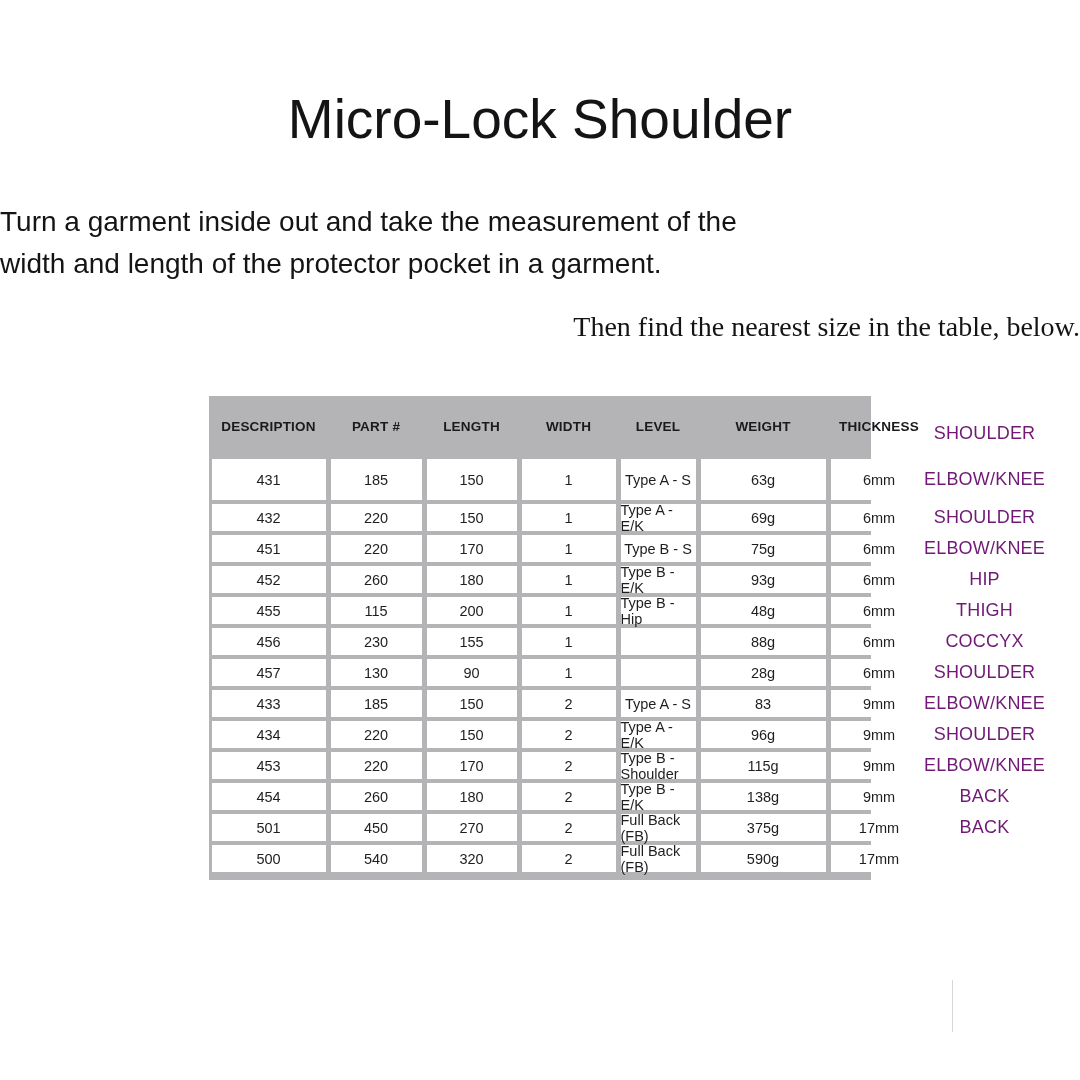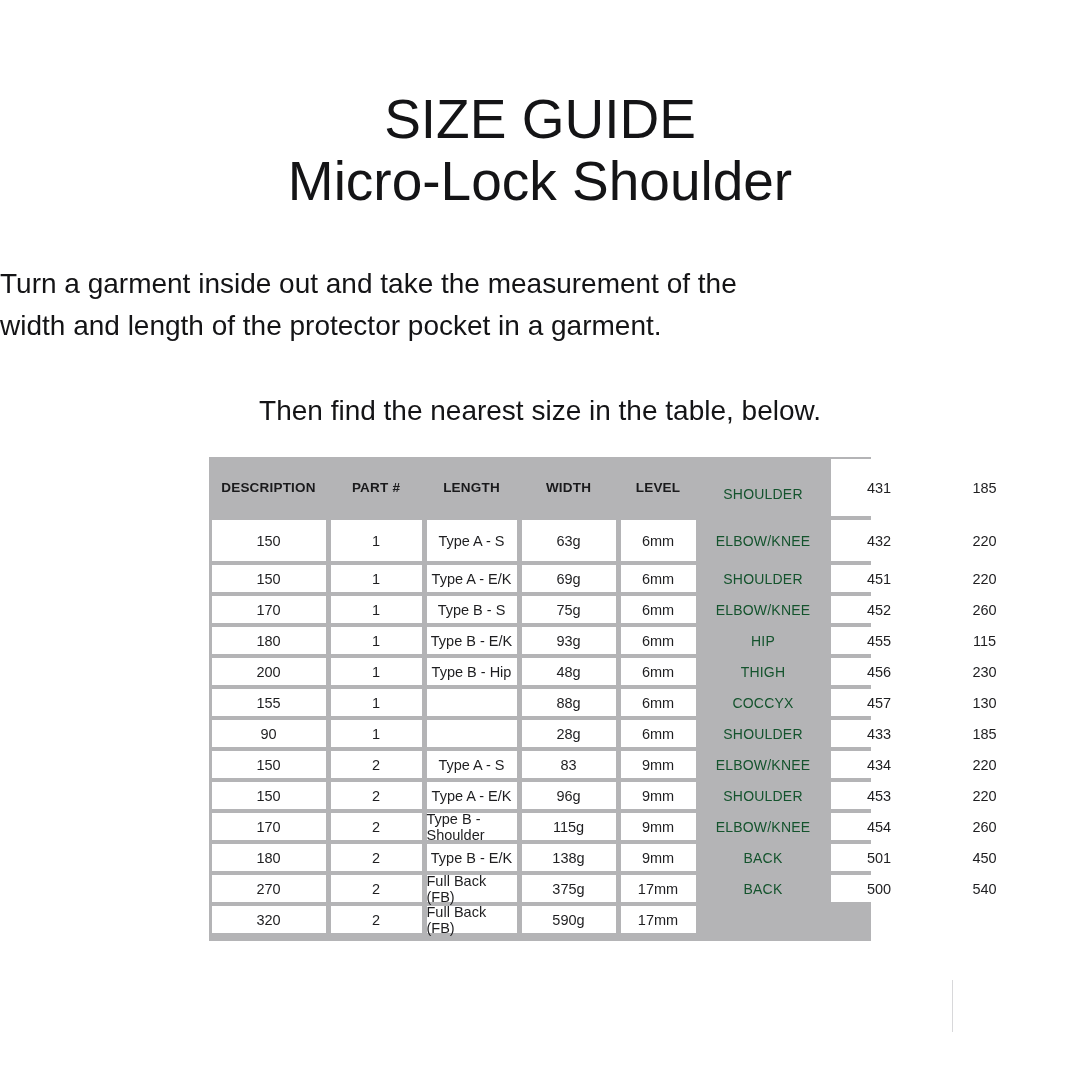--- a/index.html
+++ b/index.html
@@ -16,73 +16,75 @@
   }
   .title{
     margin-top:88px;text-align:center;font-size:55px;line-height:62px;
     font-weight:400;color:#141416;letter-spacing:0;
   }
   .intro{
     margin-top:51px;text-align:left;font-size:28px;line-height:42px;
     color:#141416;
   }
   .intro2{
-    margin-top:43px;text-align:center;font-size:28px;line-height:42px;
+    margin-top:21px;text-align:right;font-size:28px;line-height:42px;
     color:#141416;
+    font-family:Liberation Serif, serif;
   }
   .size-table{
-    width:662px;margin:25px auto 0 auto;background:var(--table-gray);
+    width:662px;margin:48px auto 0 auto;background:var(--table-gray);
     display:grid;
     grid-template-columns:119px 96px 95px 99px 80px 130px 102px 109px;
     grid-template-rows:61px 45px repeat(12,31px);
     padding-bottom:6px;
   }
   .th{
     display:flex;align-items:center;justify-content:center;
     font-size:13.5px;font-weight:700;letter-spacing:.2px;color:#1a1a1c;
   }
   .desc{
     display:flex;align-items:center;justify-content:center;
-    font-size:14px;font-weight:400;color:#14532d;letter-spacing:.2px;
+    font-size:18px;font-weight:400;color:#701a75;letter-spacing:.2px;
   }
   .desc.first{padding-top:13px;}
   .cell{
     background:var(--cell-white);
     margin:2px 2.5px;
     display:flex;align-items:center;justify-content:center;
     font-size:14.5px;color:#1e1e20;
   }
   .cell.first{}
   .cell.wt{font-weight:400;}
   .faint-line{
     position:absolute;left:952px;top:980px;width:1px;height:52px;
     background:#d8d8da;
   }
 </style>
 </head>
 <body>
 
 <div class="title">
-  <div>SIZE GUIDE</div>
   <div>Micro-Lock Shoulder</div>
 </div>
 
 <div class="intro">
   <div>Turn a garment inside out and take the measurement of the</div>
   <div>width and length of the protector pocket in a garment.</div>
 </div>
 
 <div class="intro2">Then find the nearest size in the table, below.</div>
 
 <div class="size-table">
     <div class="th">DESCRIPTION</div>
     <div class="th">PART #</div>
     <div class="th">LENGTH</div>
     <div class="th">WIDTH</div>
     <div class="th">LEVEL</div>
+    <div class="th">WEIGHT</div>
+    <div class="th">THICKNESS</div>
     <div class="desc first">SHOULDER</div>
     <div class="cell first">431</div>
     <div class="cell first">185</div>
     <div class="cell first">150</div>
     <div class="cell first">1</div>
     <div class="cell first">Type A - S</div>
     <div class="cell first wt">63g</div>
     <div class="cell first">6mm</div>
     <div class="desc">ELBOW/KNEE</div>
     <div class="cell">432</div>

